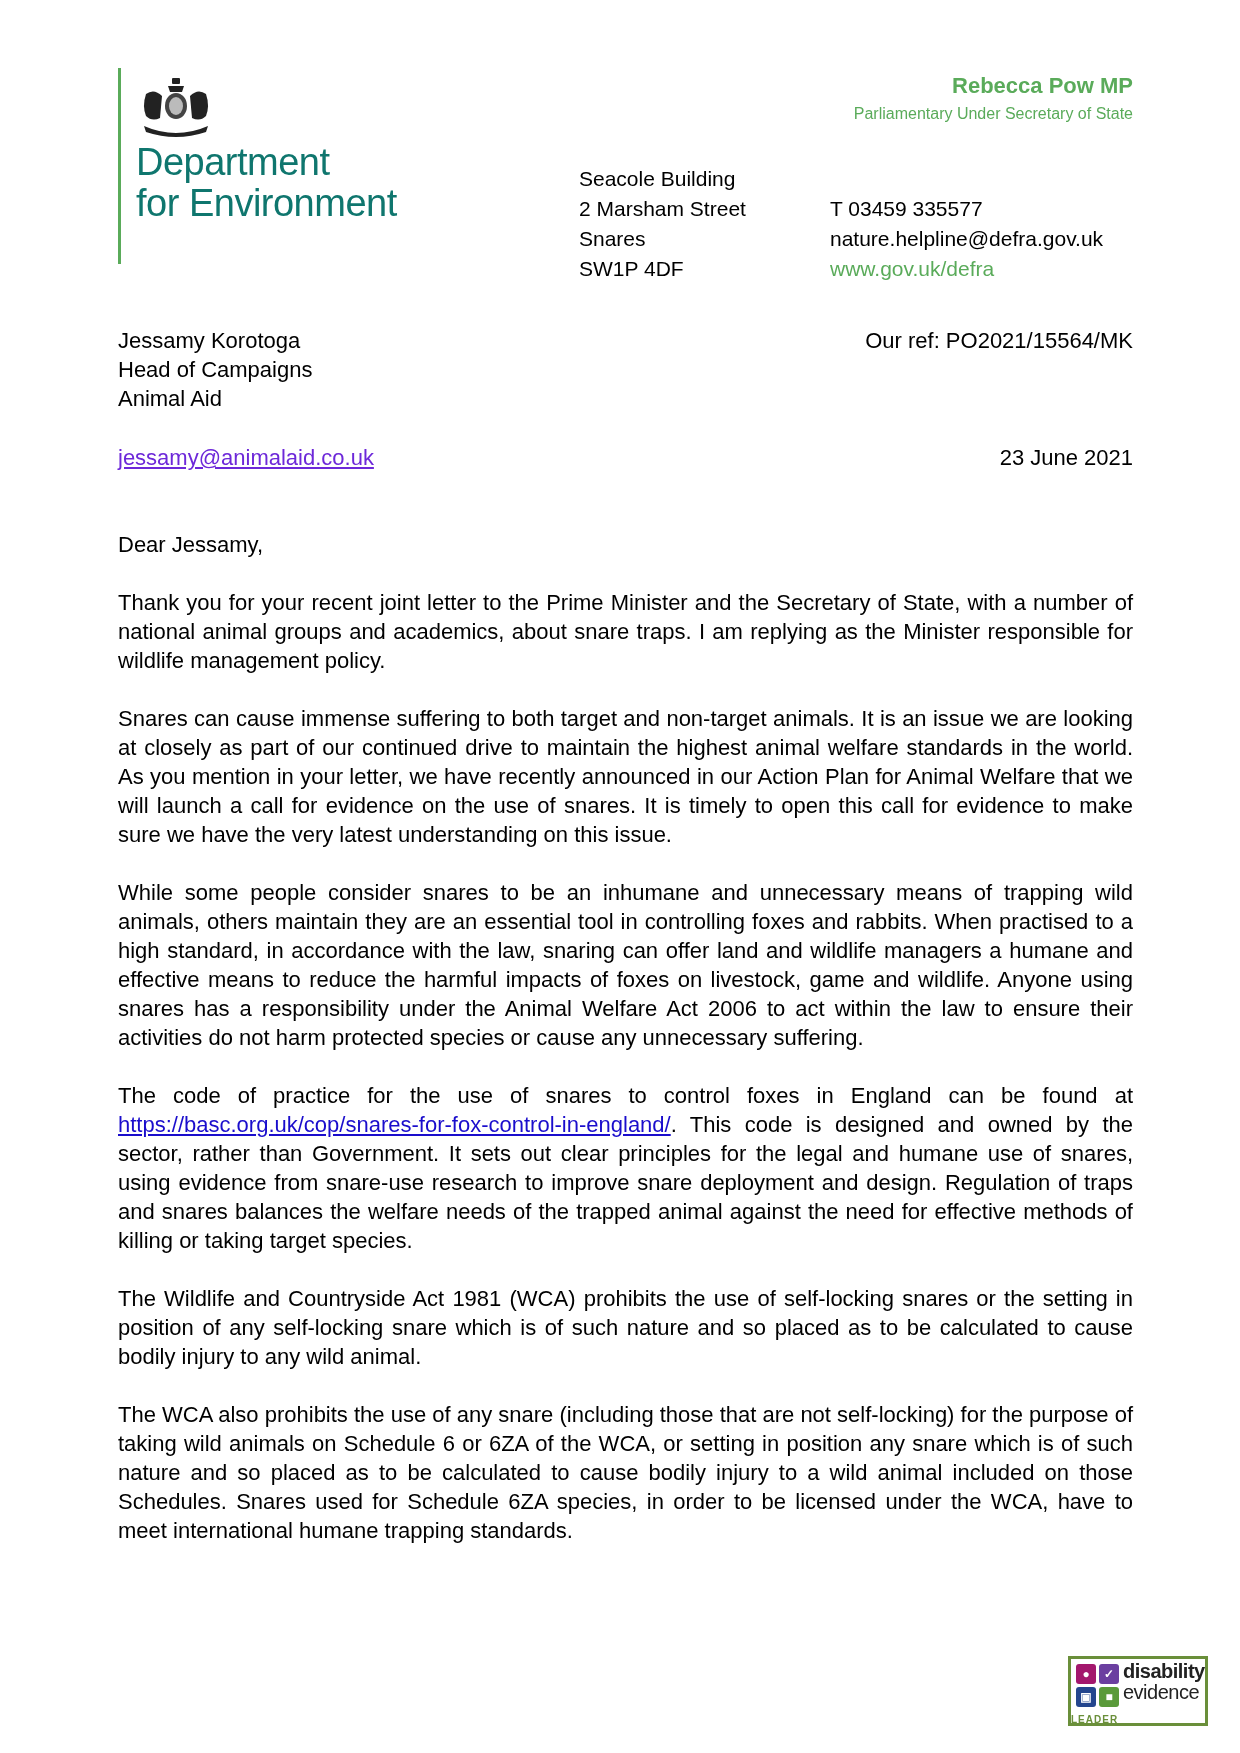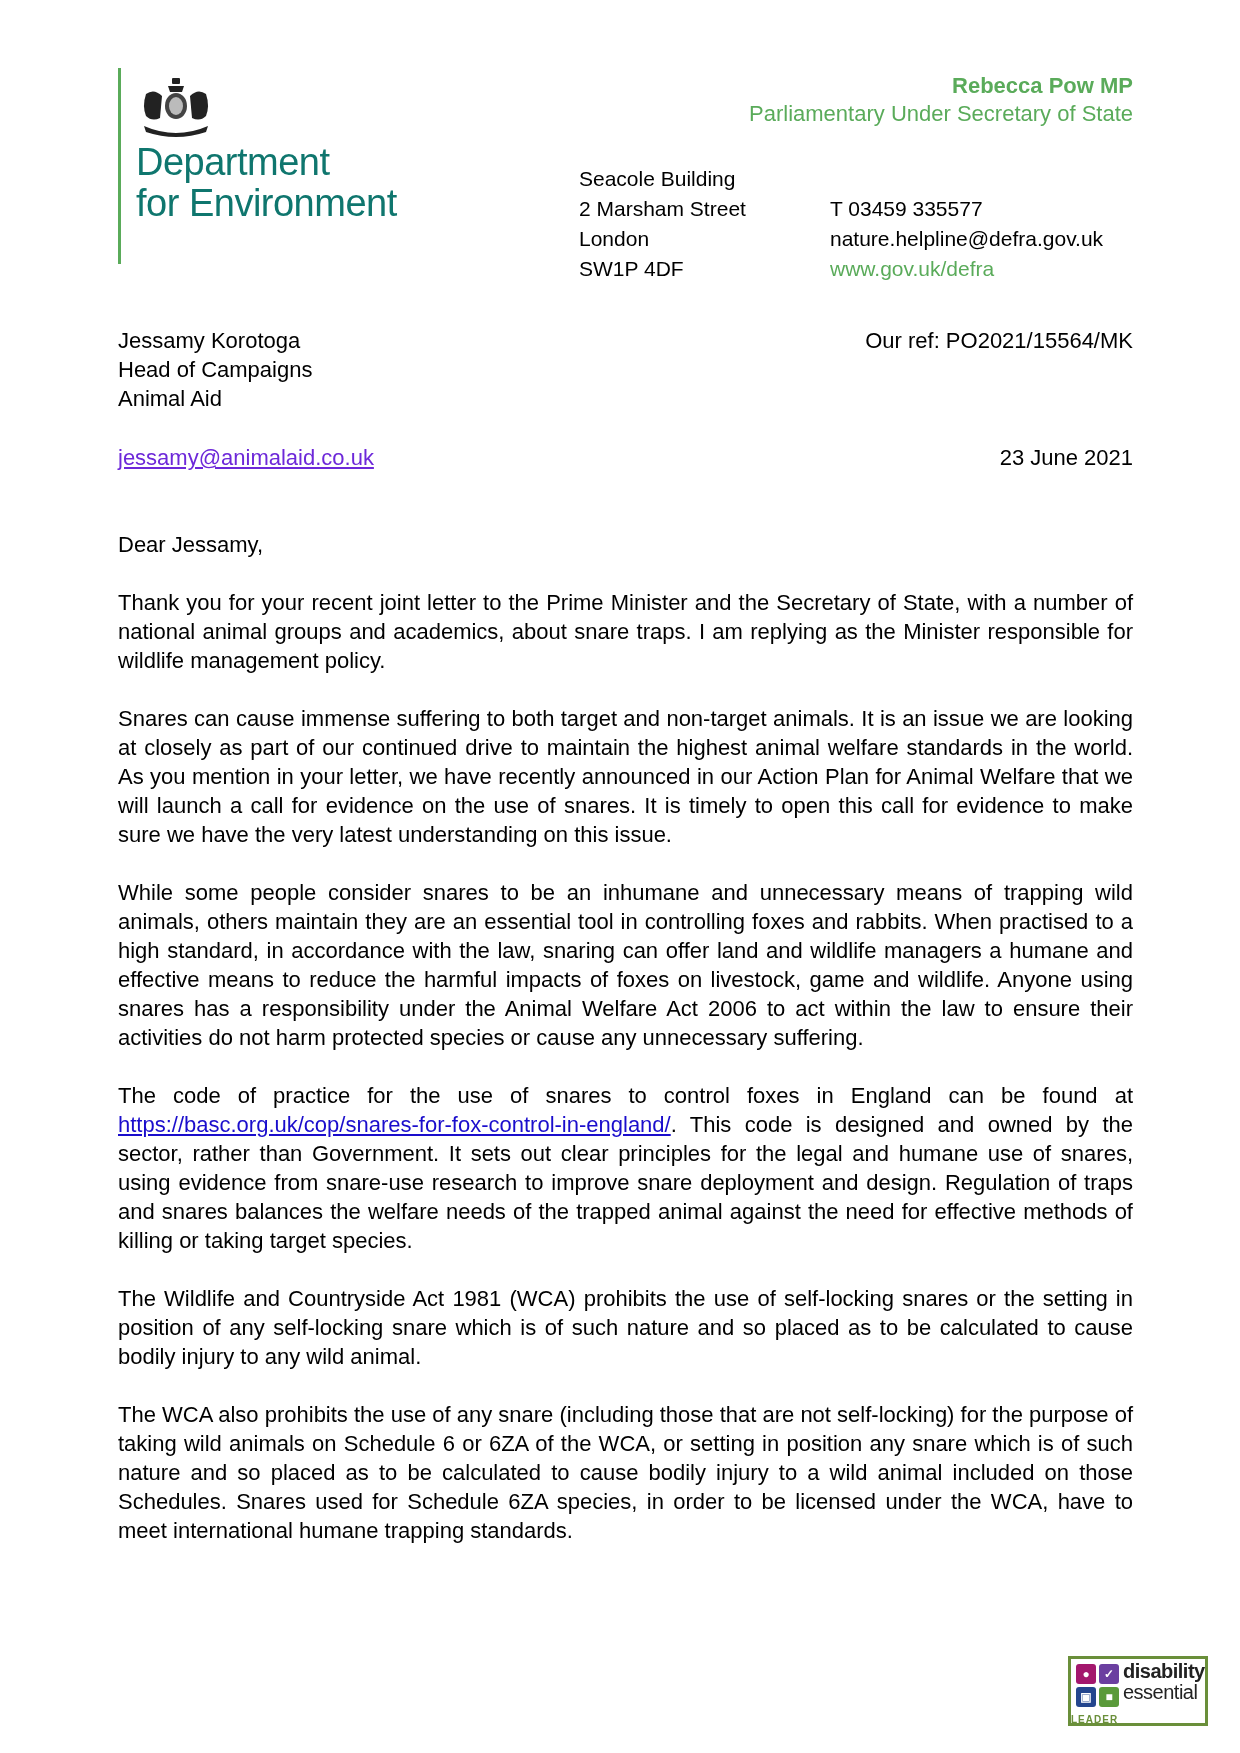--- a/index.html
+++ b/index.html
@@ -10,21 +10,21 @@
   
   .logo { position: absolute; left: 118px; top: 68px; height: 200px; }
   .logo-bar { position: absolute; left: 0; top: 0; width: 3px; height: 196px; background: #5aab5a; }
   .crest { position: absolute; left: 18px; top: 8px; width: 80px; height: 62px; }
   .dept-name { position: absolute; left: 18px; top: 74px; font-size: 38px; line-height: 41px;
                color: #0f766e; letter-spacing: -0.5px; white-space: nowrap; }
 
   
   .minister { position: absolute; right: 107px; top: 72px; text-align: right; color: #5aab5a; }
   .minister .name { font-weight: bold; font-size: 22px; line-height: 28px; }
-  .minister .role { font-size: 22px; line-height: 28px; }
+  .minister .role { font-size: 16px; line-height: 28px; }
 
   
   .address { position: absolute; left: 579px; top: 164px; font-size: 21px; line-height: 30px; }
   .contact { position: absolute; left: 830px; top: 194px; font-size: 21px; line-height: 30px; }
   .contact .web { color: #5aab5a; }
 
   
   .recipient { position: absolute; left: 118px; top: 326px; font-size: 22px; line-height: 29px; }
   .ref { position: absolute; right: 107px; top: 326px; font-size: 22px; line-height: 29px; }
   .recip-email { position: absolute; left: 118px; top: 443px; font-size: 22px; line-height: 29px;
@@ -73,21 +73,21 @@
   </div>
 
   <div class="minister">
     <div class="name">Rebecca Pow MP</div>
     <div class="role">Parliamentary Under Secretary of State</div>
   </div>
 
   <div class="address">
     <div>Seacole Building</div>
     <div>2 Marsham Street</div>
-    <div>London</div>
+    <div>Snares</div>
     <div>SW1P 4DF</div>
   </div>
   <div class="contact">
     <div>T 03459 335577</div>
     <div>nature.helpline@defra.gov.uk</div>
     <div class="web">www.gov.uk/defra</div>
   </div>
 
   <div class="recipient">
     <div>Jessamy Korotoga</div>
@@ -109,17 +109,17 @@
   </div>
 
   <div class="badge">
     <div class="icons">
       <div class="sq" style="left:0;top:0;background:#a3176d;">●</div>
       <div class="sq" style="left:23px;top:0;background:#6b3fa0;">✓</div>
       <div class="sq" style="left:0;top:23px;background:#24468e;">▣</div>
       <div class="sq" style="left:23px;top:23px;background:#5a9a3a;">■</div>
     </div>
     <div class="t1">disability</div>
-    <div class="t2">essential</div>
+    <div class="t2">evidence</div>
     <div class="t3">LEADER</div>
   </div>
 
 </div>
 
 </body></html>

